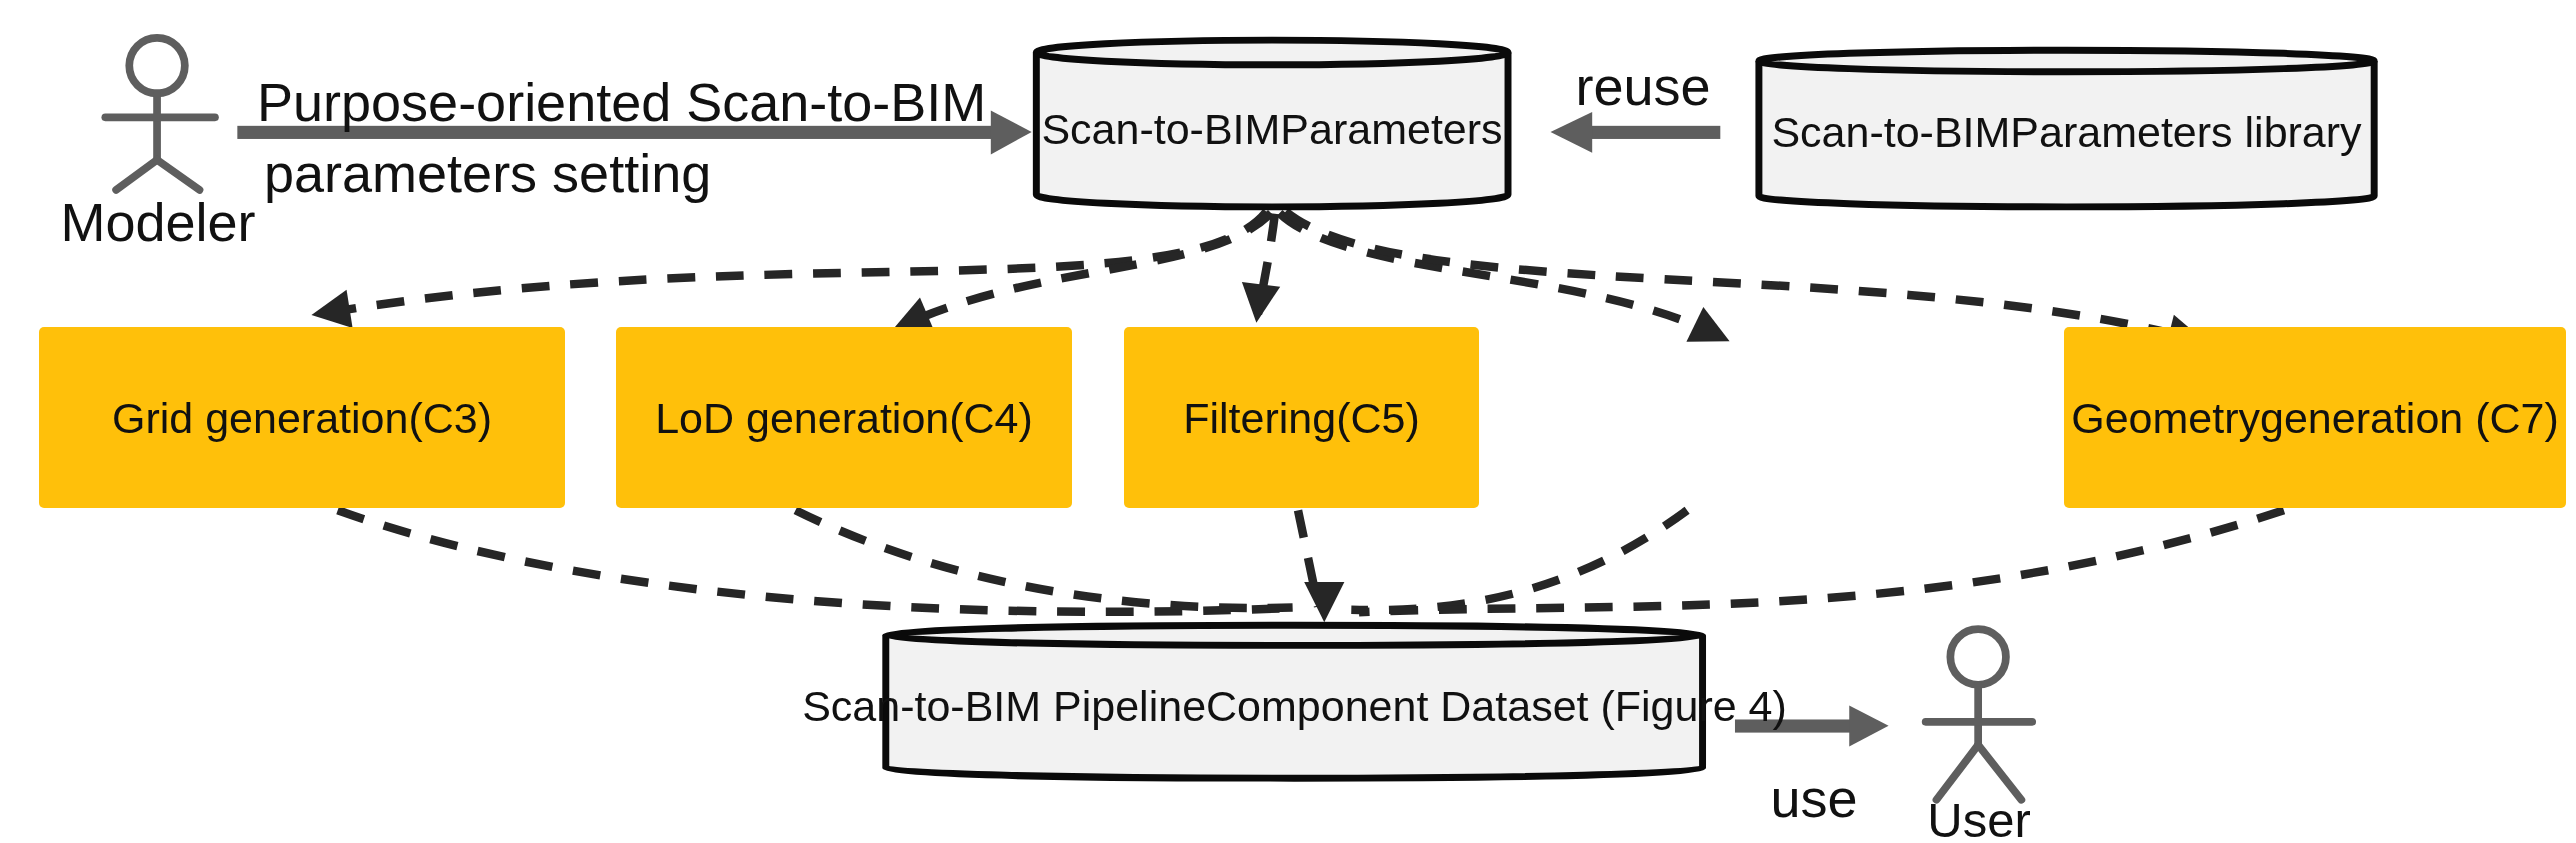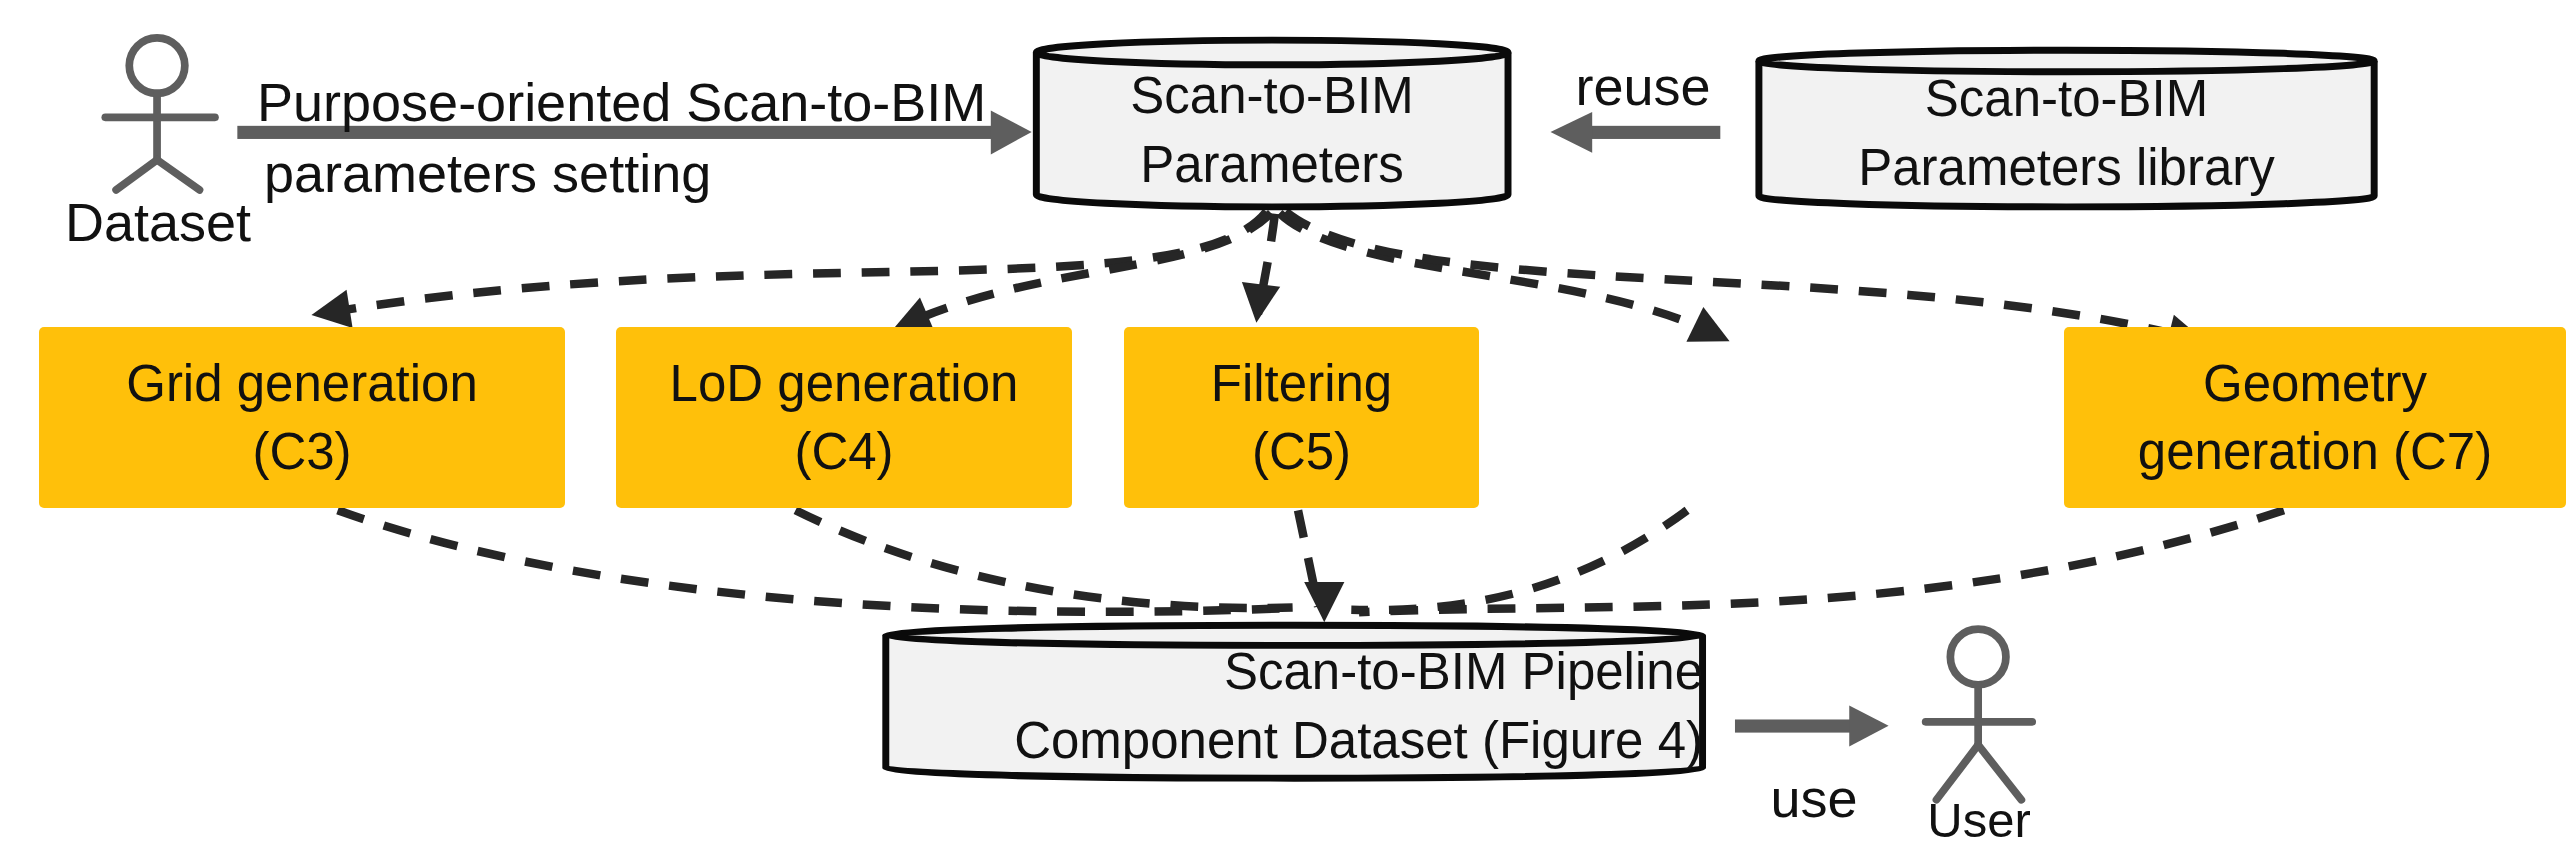--- a/index.html
+++ b/index.html
@@ -17,23 +17,23 @@
   .actor{stroke:var(--arrow-gray,#5e5e5e);stroke-width:10;fill:none;stroke-linecap:round;}
   .gray-fill{fill:var(--arrow-gray,#5e5e5e);}
   .cyl{fill:var(--datastore-fill,#f2f2f2);stroke:var(--outline,#0a0a0a);stroke-width:9;}
   .dash{stroke:var(--dash-color,#262626);stroke-width:11;fill:none;stroke-dasharray:36 27;}
   .dash-head{fill:var(--dash-color,#262626);}
 
   
   .lbl{position:absolute;font-size:54px;line-height:1.1;white-space:nowrap;}
   .center{text-align:center;}
   .two-line{
-    position:absolute;display:flex;flex-direction:column;
+    position:absolute;display:flex;flex-direction:row;
     align-items:center;justify-content:center;
-    font-size:51px;line-height:68px;text-align:center;white-space:nowrap;
+    font-size:43px;line-height:68px;text-align:center;white-space:nowrap;
   }
   .box{
     position:absolute;top:327px;height:181px;border-radius:5px;
     background:var(--component-fill,#ffc00a);
   }
   .box .two-line{left:0;top:0;width:100%;height:100%;}
   .cyl-text{line-height:69px;}
 </style>
 </head>
 <body>
@@ -117,32 +117,32 @@
       <line class="actor" x1="2562" y1="965" x2="2618" y2="1036"></line>
     </g>
   </svg>
 
   <div class="lbl" style="left:257px;top:73px;">Purpose-oriented Scan-to-BIM</div>
   <div class="lbl" style="left:257px;top:144px;margin-left:7px;">parameters setting</div>
 
   <div class="lbl center" style="left:1566px;top:57px;width:154px;">reuse</div>
   <div class="lbl center" style="left:1737px;top:769px;width:154px;">use</div>
 
-  <div class="lbl center" style="left:42px;top:193px;width:232px;">Dataset</div>
+  <div class="lbl center" style="left:42px;top:193px;width:232px;">Modeler</div>
   <div class="lbl center" style="left:1863px;top:794px;width:232px;font-size:49px;">User</div>
 
   <div class="two-line cyl-text" style="left:1036px;top:56px;width:472px;height:147px;">
     <span>Scan-to-BIM</span>
     <span>Parameters</span>
   </div>
   <div class="two-line cyl-text" style="left:1759px;top:62px;width:615px;height:141px;">
     <span>Scan-to-BIM</span>
     <span>Parameters library</span>
   </div>
-  <div class="two-line cyl-text" style="left:886px;top:638px;width:817px;height:136px;align-items:flex-end;">
+  <div class="two-line cyl-text" style="left:886px;top:638px;width:817px;height:136px;">
     <span>Scan-to-BIM Pipeline</span>
     <span>Component Dataset (Figure 4)</span>
   </div>
 
   <div class="box" style="left:39px;width:526px;">
     <div class="two-line">
       <span>Grid generation</span>
       <span>(C3)</span>
     </div>
   </div>

